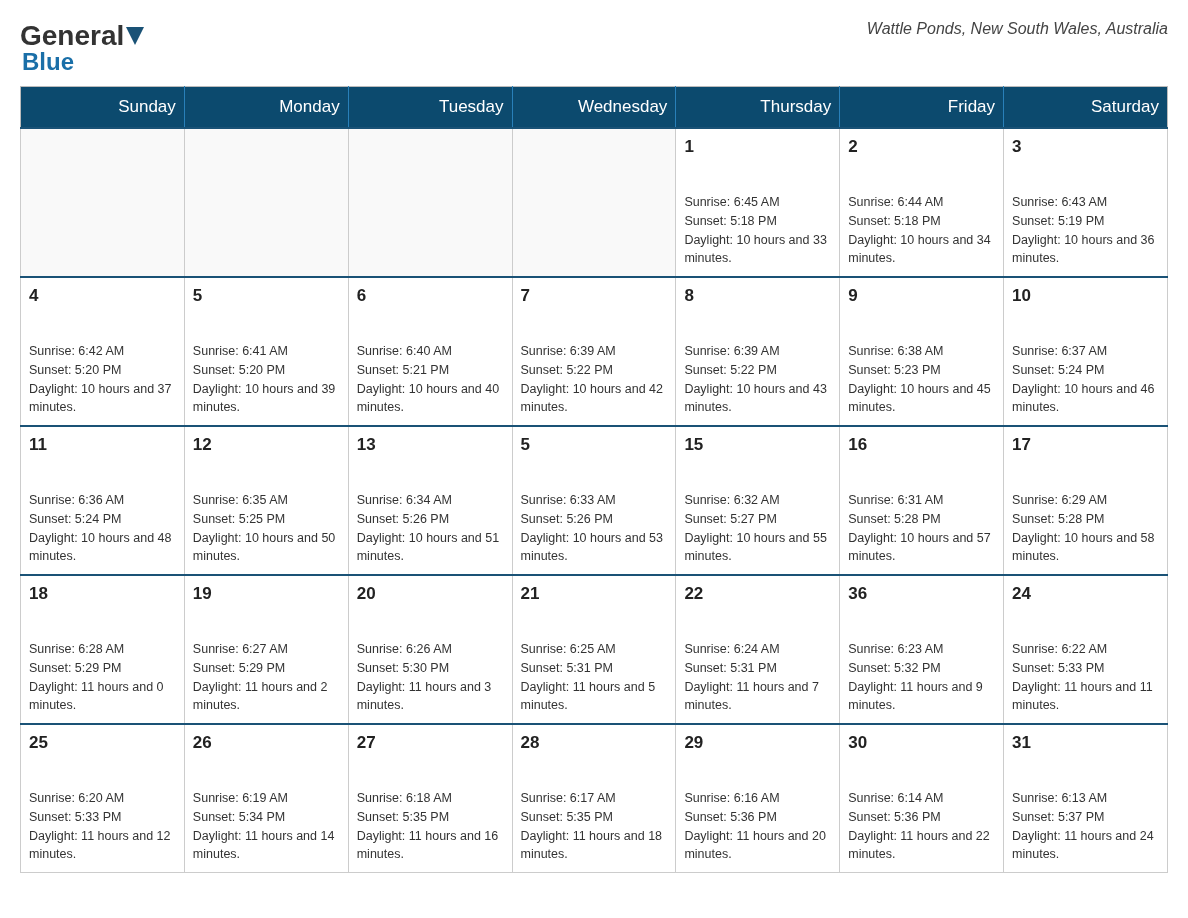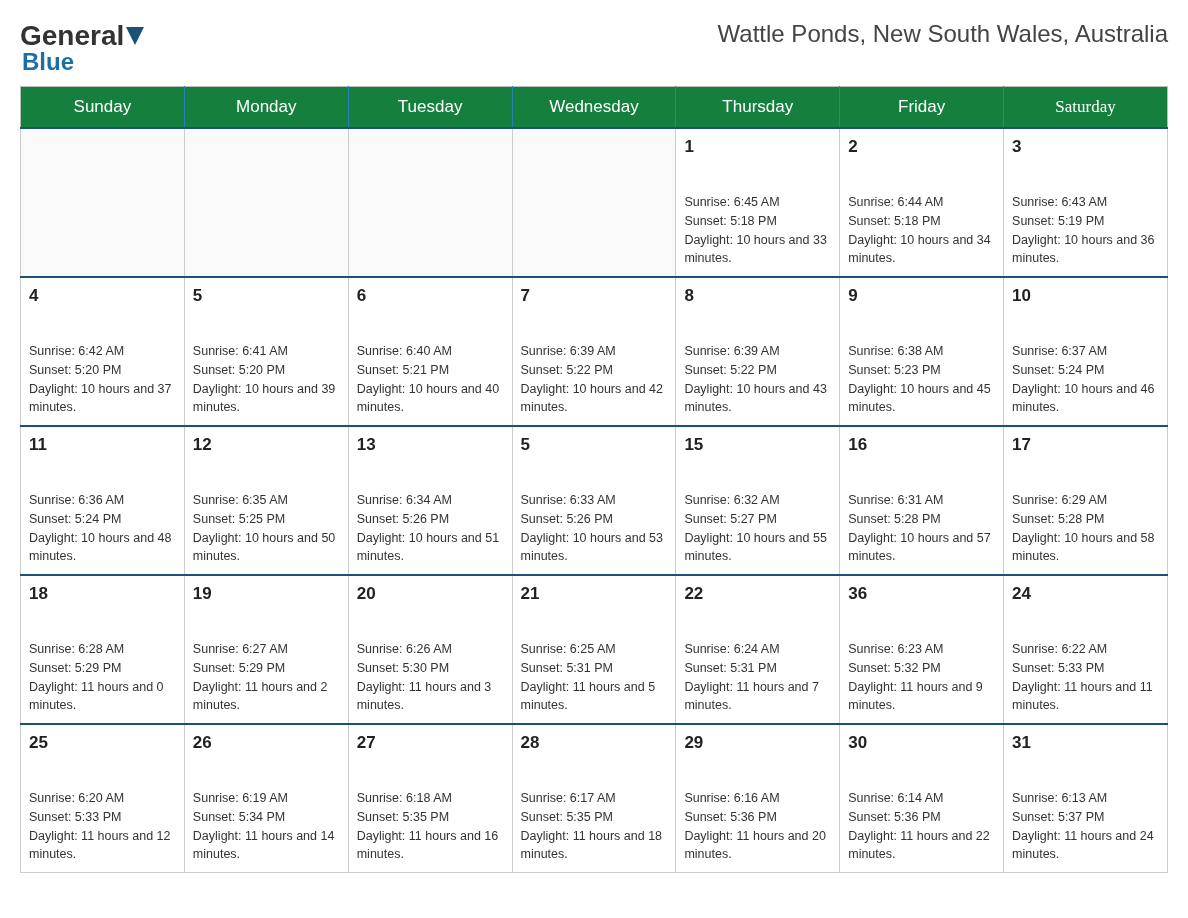--- a/index.html
+++ b/index.html
@@ -37,41 +37,41 @@
     }
     .title-section {
       text-align: right;
     }
     .month-title {
       font-size: 52px;
       font-weight: 300;
       color: #222;
     }
     .location-title {
-      font-size: 24px;
+      font-size: 16px;
       color: #444;
       font-weight: normal;
+      font-style: italic;
     }
     .calendar {
       width: 100%;
       border-collapse: collapse;
       border: 1px solid #bbb;
     }
     .calendar th {
-      background-color: #15803d;
+      background-color: #0c4a6e;
       color: #fff;
       padding: 10px 8px;
-      text-align: center;
+      text-align: right;
       font-size: 17px;
       font-weight: normal;
       border-right: 1px solid #2980b9;
     }
     .calendar th:last-child {
       border-right: none;
-      font-family: Liberation Serif, serif;
     }
     .calendar td {
       vertical-align: top;
       padding: 8px;
       border: 1px solid #ccc;
       width: 14.28%;
       font-size: 13px;
       color: #222;
       min-height: 100px;
     }

